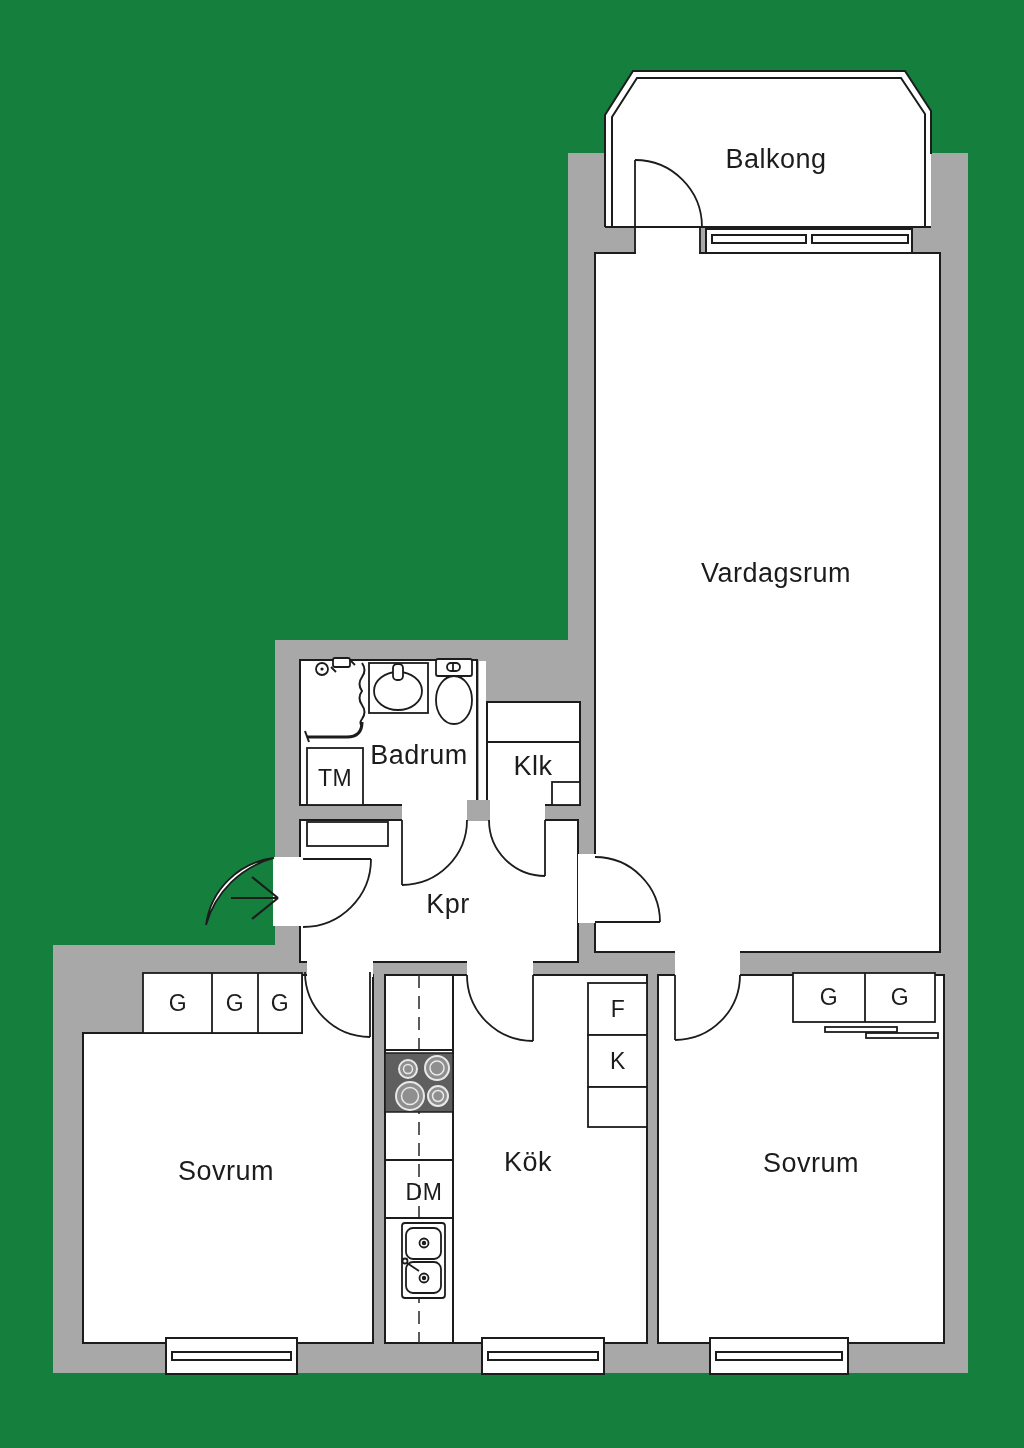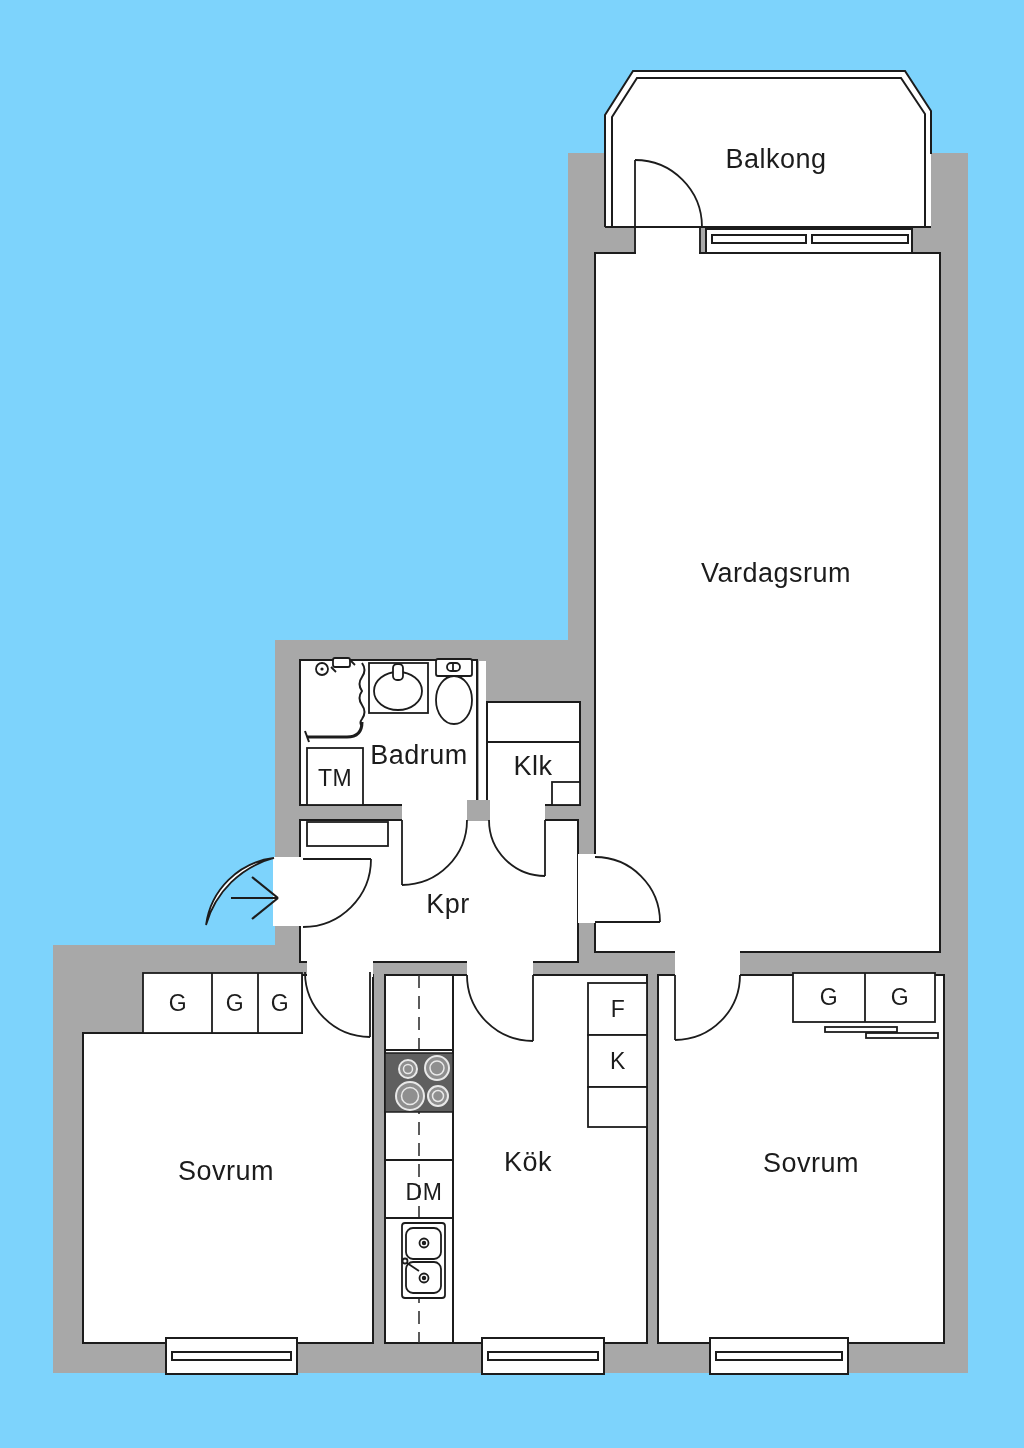--- a/index.html
+++ b/index.html
@@ -1,16 +1,16 @@
 <!DOCTYPE html>
 <html><head>
 <meta charset="utf-8">
 <style>
   html,body{margin:0;padding:0;background:#ffffff;}
-  .stage{width:1024px;height:1448px;position:relative;background:#7dd3fc;}
+  .stage{width:1024px;height:1448px;position:relative;background:#15803d;}
   svg{display:block;}
   .lbl{font-family:"Liberation Sans","DejaVu Sans",sans-serif;fill:#1c1c1c;letter-spacing:0.5px;}
   .lbl-room{font-size:27px;}
   .lbl-small{font-size:23px;}
 </style>
 </head>
 <body>
 
 <div class="stage">
 <svg width="1024" height="1448" viewBox="0 0 1024 1448">

